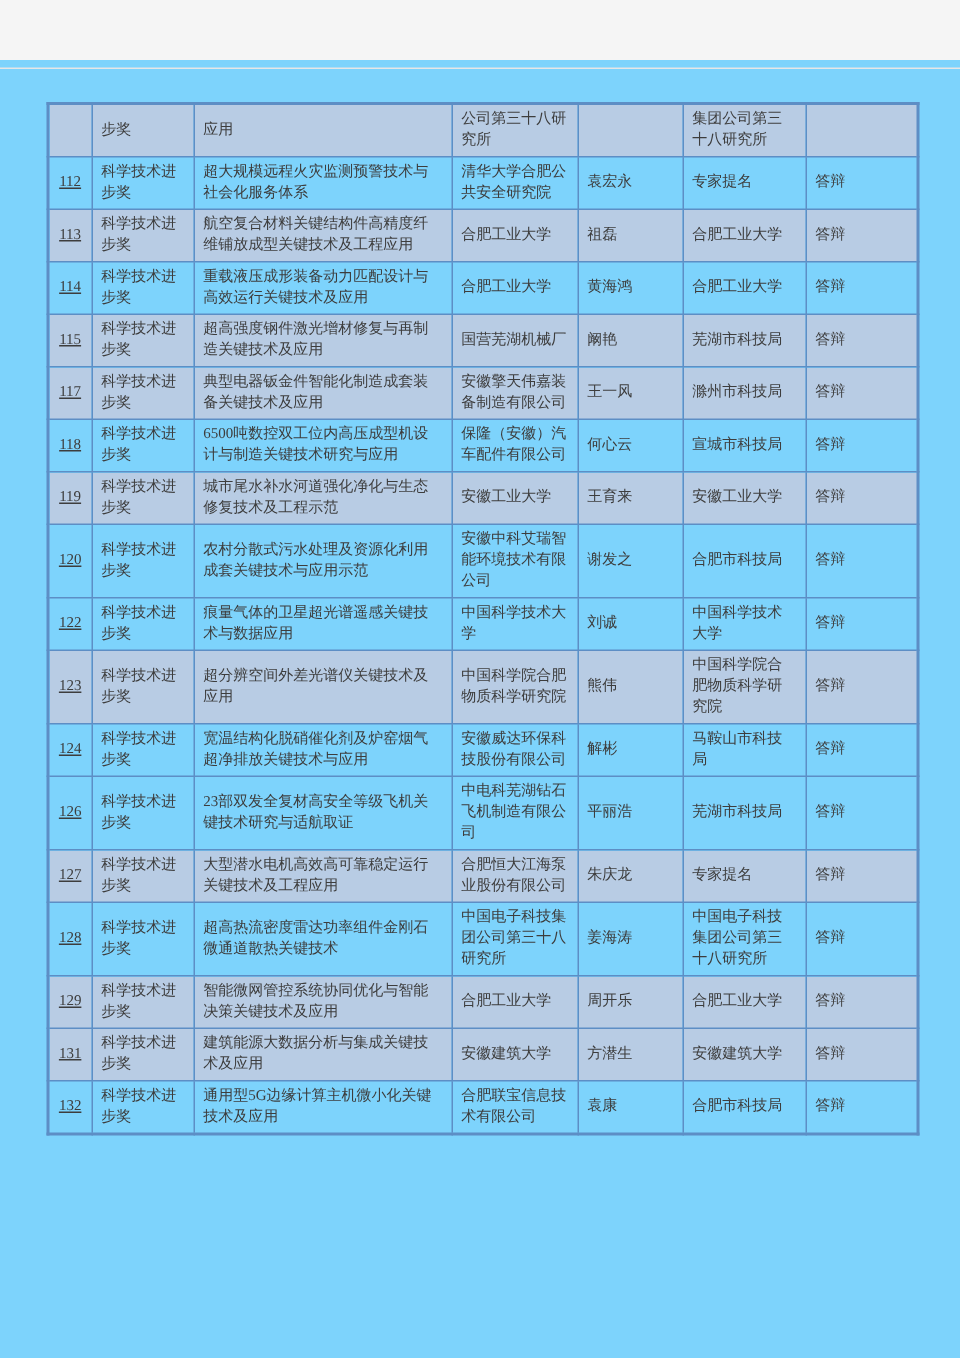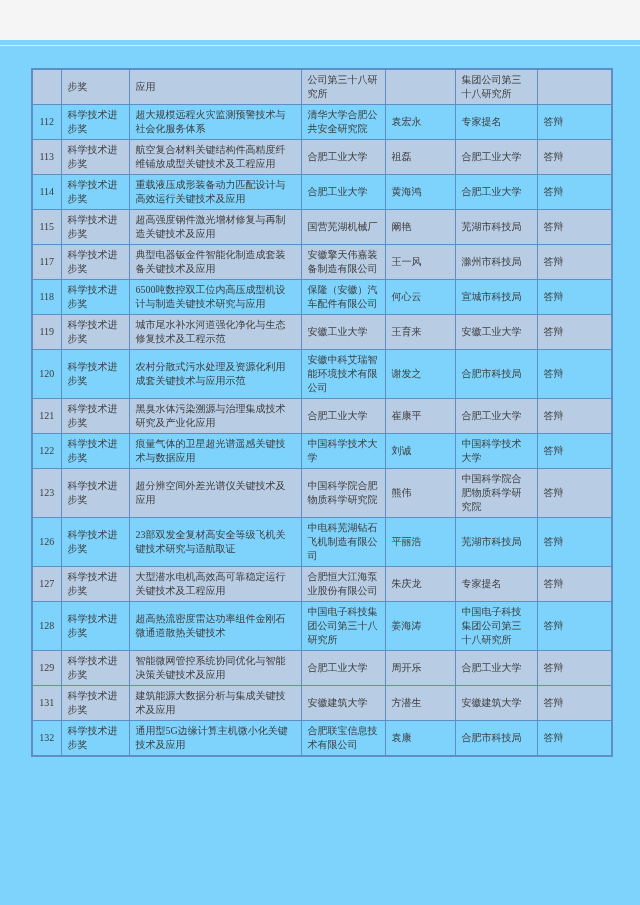--- a/index.html
+++ b/index.html
@@ -44,20 +44,21 @@
     word-break: break-all;
     overflow: hidden;
   }
   table.awards tr.alt td {
     background: #b8cce4;
   }
   table.awards td.c-no {
     text-align: center;
     padding: 3px 2px;
     font-family: "Liberation Serif", "DejaVu Serif", serif;
+    text-decoration: underline;
   }
   col.w-no   { width: 29px; }
   col.w-awd  { width: 68px; }
   col.w-ttl  { width: 172px; }
   col.w-org  { width: 84px; }
   col.w-nm   { width: 70px; }
   col.w-rec  { width: 82px; }
   col.w-def  { width: 75px; }
 </style>
 </head>
@@ -150,45 +151,45 @@
         </tr>
         <tr>
           <td class="c-no">120</td>
           <td class="c-awd">科学技术进步奖</td>
           <td class="c-ttl">农村分散式污水处理及资源化利用成套关键技术与应用示范</td>
           <td class="c-org">安徽中科艾瑞智能环境技术有限公司</td>
           <td class="c-nm">谢发之</td>
           <td class="c-rec">合肥市科技局</td>
           <td class="c-def">答辩</td>
         </tr>
-        <tr class="alt">
-          <td class="c-no">121</td>
-          <td class="c-awd">科学技术进步奖</td>
-          <td class="c-ttl">黑臭水体污染溯源与治理集成技术研究及产业化应用</td>
-          <td class="c-org">合肥工业大学</td>
-          <td class="c-nm">崔康平</td>
-          <td class="c-rec">合肥工业大学</td>
-          <td class="c-def">答辩</td>
-        </tr>
         <tr>
           <td class="c-no">122</td>
           <td class="c-awd">科学技术进步奖</td>
           <td class="c-ttl">痕量气体的卫星超光谱遥感关键技术与数据应用</td>
           <td class="c-org">中国科学技术大学</td>
           <td class="c-nm">刘诚</td>
           <td class="c-rec">中国科学技术大学</td>
           <td class="c-def">答辩</td>
         </tr>
         <tr class="alt">
           <td class="c-no">123</td>
           <td class="c-awd">科学技术进步奖</td>
           <td class="c-ttl">超分辨空间外差光谱仪关键技术及应用</td>
           <td class="c-org">中国科学院合肥物质科学研究院</td>
           <td class="c-nm">熊伟</td>
           <td class="c-rec">中国科学院合肥物质科学研究院</td>
+          <td class="c-def">答辩</td>
+        </tr>
+        <tr>
+          <td class="c-no">124</td>
+          <td class="c-awd">科学技术进步奖</td>
+          <td class="c-ttl">宽温结构化脱硝催化剂及炉窑烟气超净排放关键技术与应用</td>
+          <td class="c-org">安徽威达环保科技股份有限公司</td>
+          <td class="c-nm">解彬</td>
+          <td class="c-rec">马鞍山市科技局</td>
           <td class="c-def">答辩</td>
         </tr>
         <tr>
           <td class="c-no">126</td>
           <td class="c-awd">科学技术进步奖</td>
           <td class="c-ttl">23部双发全复材高安全等级飞机关键技术研究与适航取证</td>
           <td class="c-org">中电科芜湖钻石飞机制造有限公司</td>
           <td class="c-nm">平丽浩</td>
           <td class="c-rec">芜湖市科技局</td>
           <td class="c-def">答辩</td>

